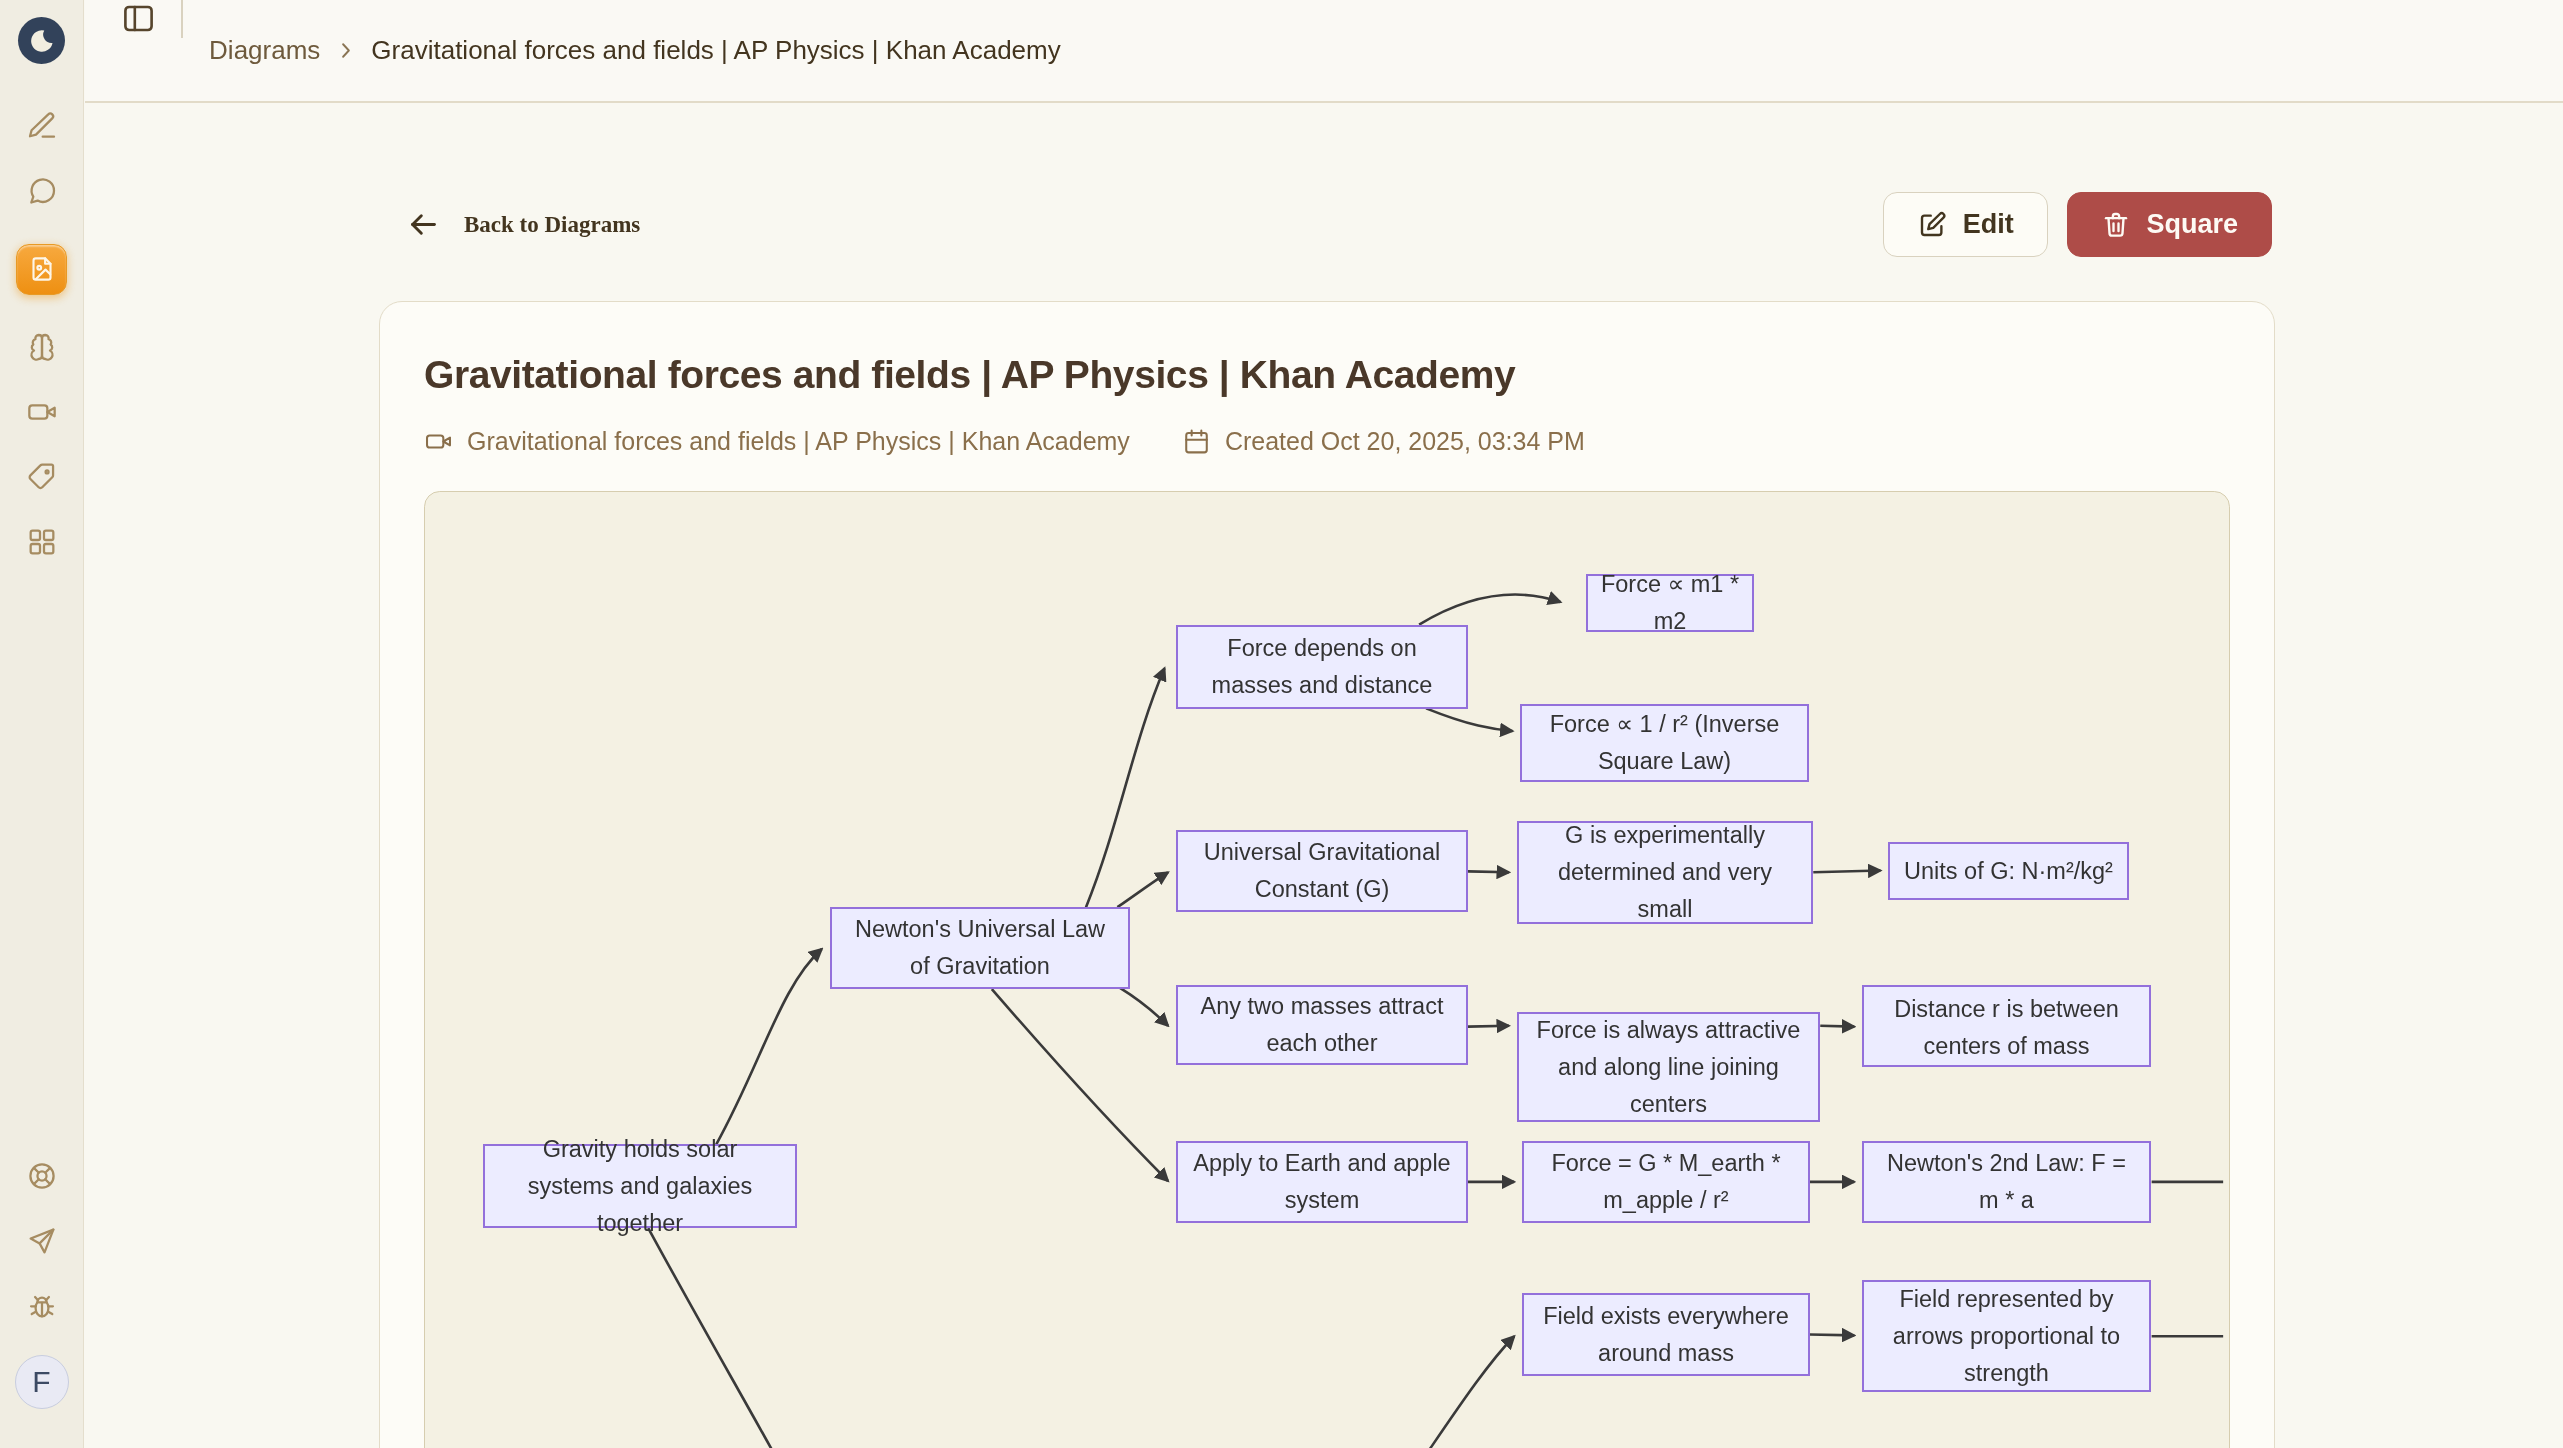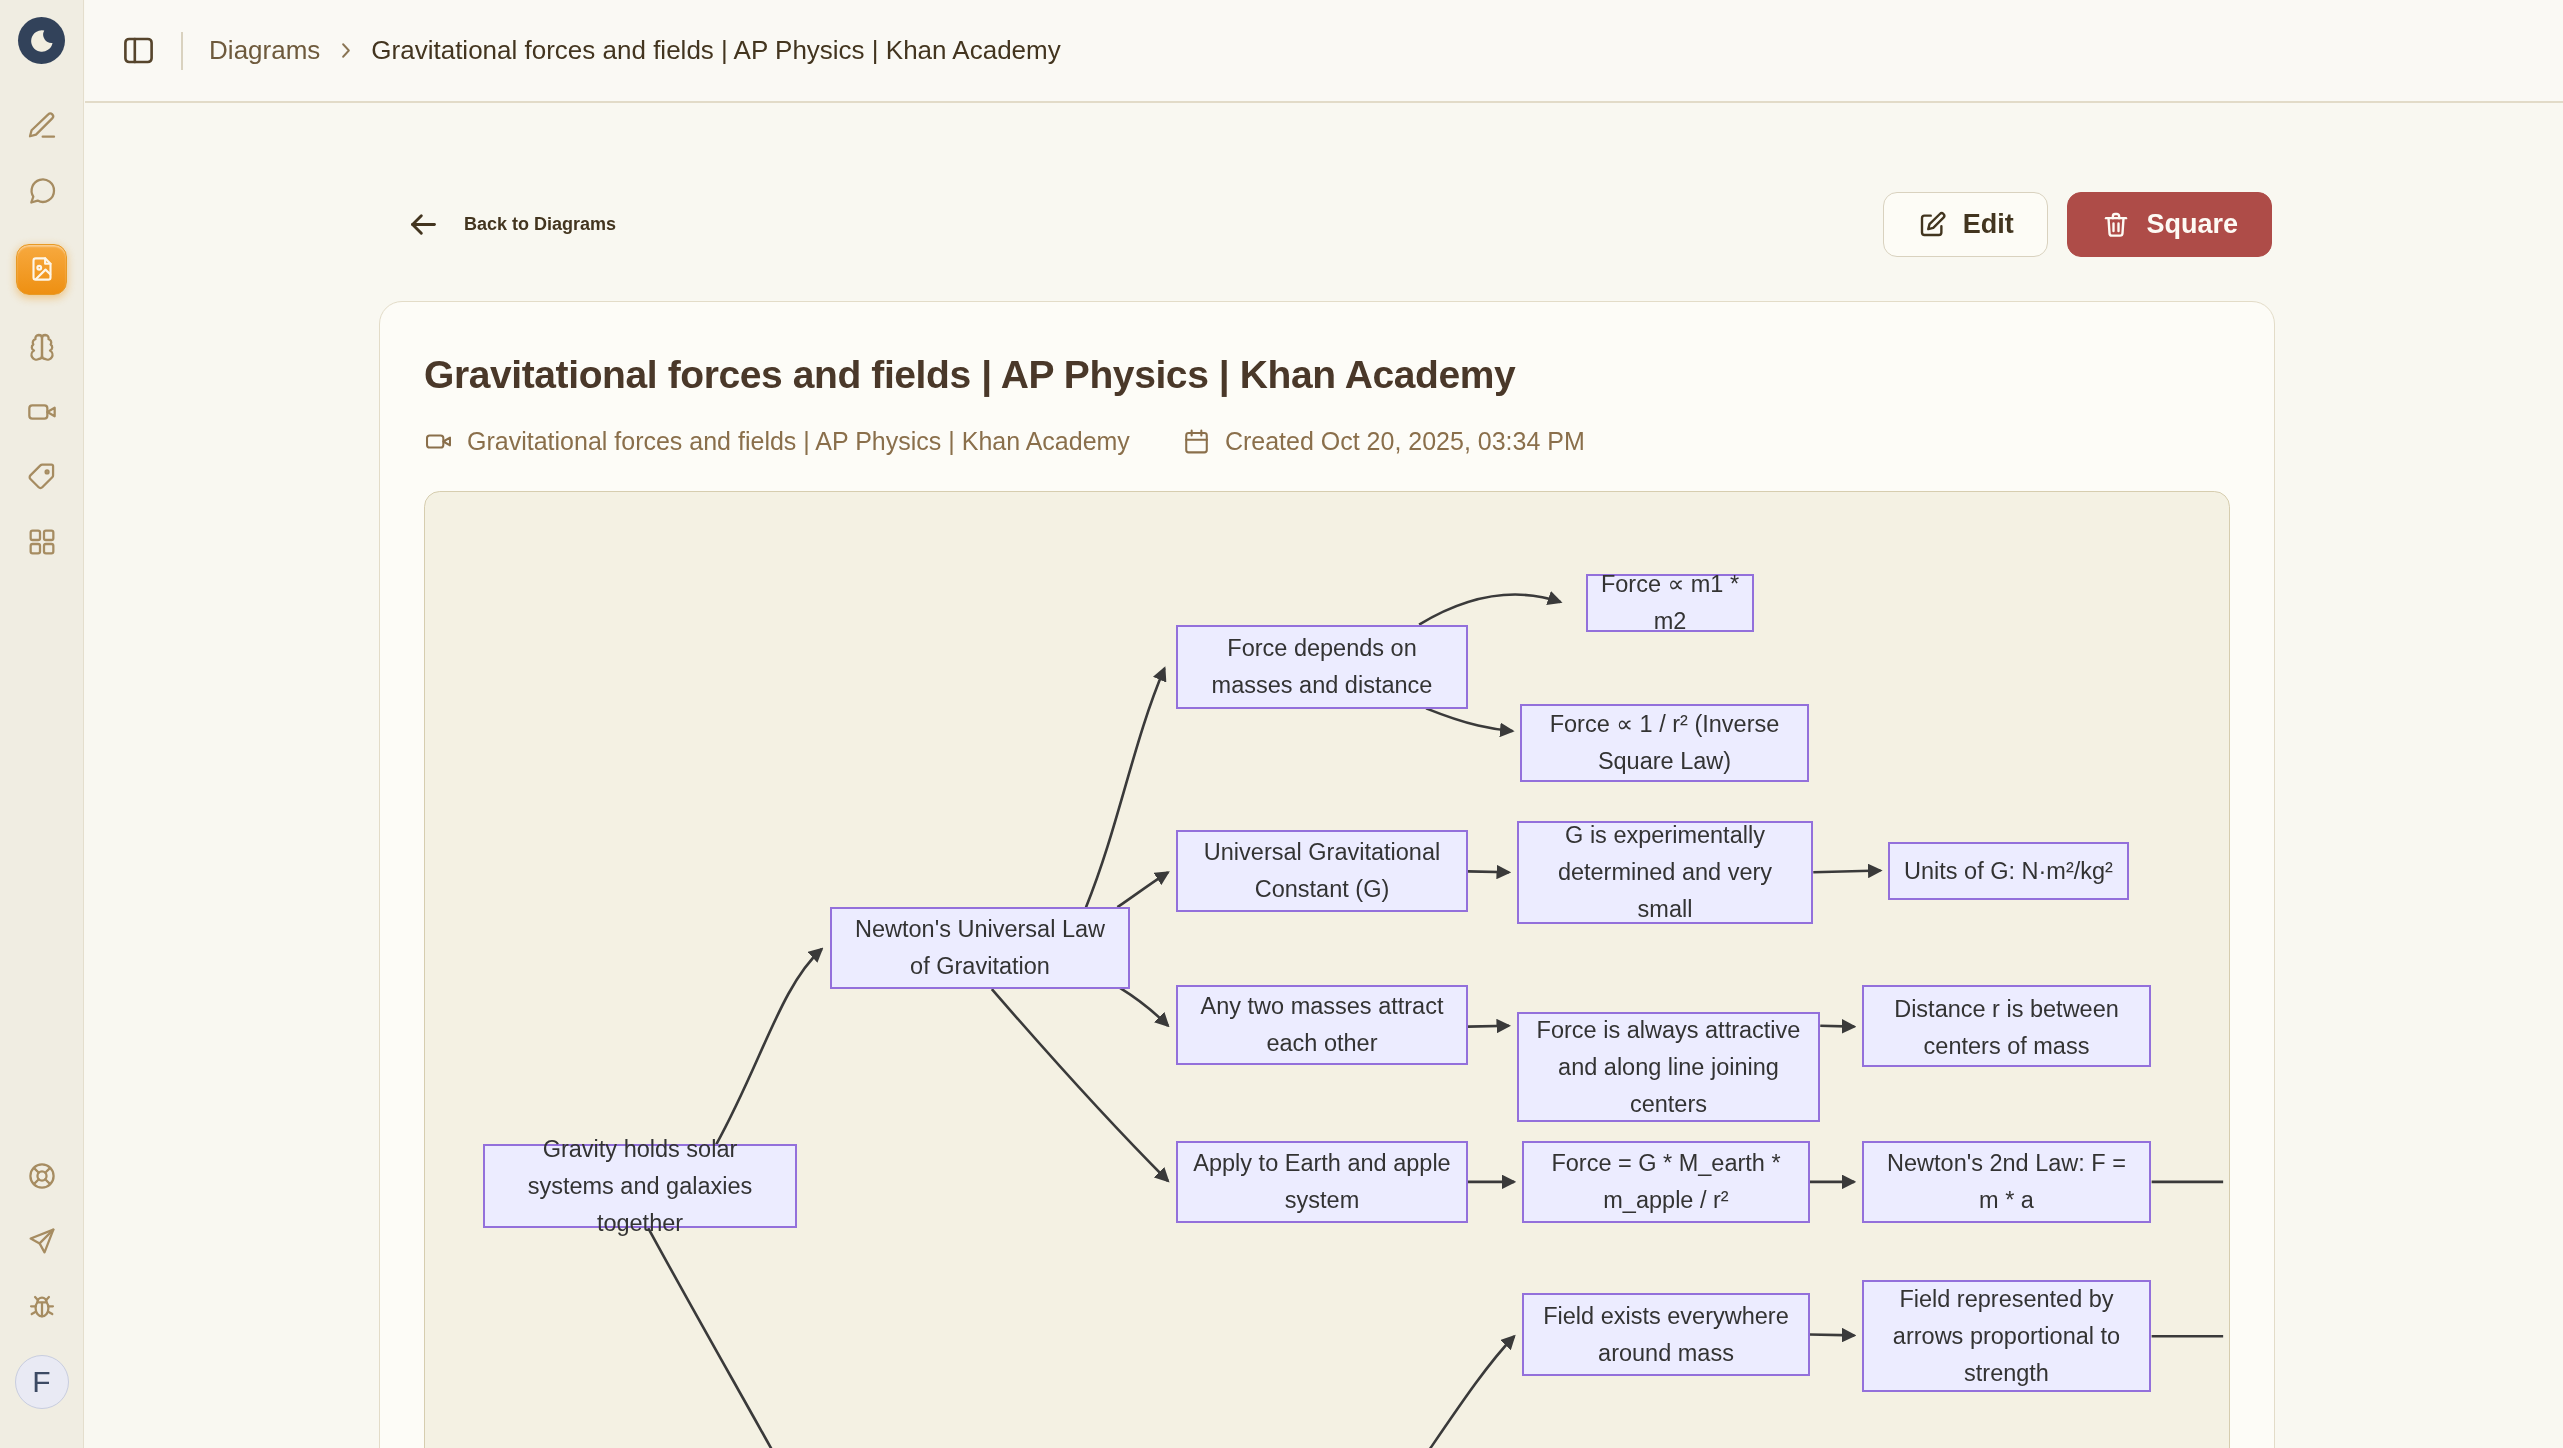--- a/index.html
+++ b/index.html
@@ -45,39 +45,39 @@
     width:54px; height:54px; border-radius:50%;
     background:#E9EAF4; border:1.7px solid #C8CDDF;
     color:#3C4A63; font-size:30px; font-weight:500;
     display:flex; align-items:center; justify-content:center; cursor:pointer;
   }
 
   
   .topbar {
     position:absolute; left:85px; right:0; top:0; height:103px;
     background:#FAF9F4; border-bottom:2.6px solid #E2DBC8;
-    display:flex; align-items:center; padding:0 35px; z-index:4;
+    display:flex; padding:0 35px; z-index:4;
   }
   .icon-btn { background:none; border:none; cursor:pointer; color:#56452C; display:flex; }
   .icon-btn svg { width:37px; height:37px; }
   .vdiv { width:1.7px; height:38px; background:#D9D2BF; margin:0 26px 0 24.4px; }
   .breadcrumb { display:flex; align-items:center; gap:14px; font-size:26px; }
   .crumb-root { color:#6E5A3C; text-decoration:none; cursor:pointer; }
   .crumb-sep { color:#8A7554; width:23px; height:23px; }
   .crumb-cur { color:#43351F; }
 
   
   .main { position:absolute; left:85px; right:0; top:105px; bottom:0; background:#F9F8F1; }
   .actions-row {
     display:flex; align-items:center;
     margin:87px 291px 0 321px;
   }
   .back-link { display:flex; align-items:center; gap:23px; cursor:pointer; color:#43351F; }
   .back-link svg { width:35px; height:35px; }
-  .back-link span { font-size:18px; font-weight:700; }
+  .back-link span { font-size:23px; font-weight:700;font-family:Liberation Serif, serif; }
   .row-spacer { flex:1; }
   .btn { display:flex; align-items:center; gap:15.7px; height:65px; padding:0 33px;
          border-radius:14px; font-size:27px; font-weight:700; cursor:pointer;
          font-family:inherit; }
   .btn svg { width:30px; height:30px; }
   .btn-edit { background:#FDFCF6; border:1.7px solid #D9D2BF; color:#42351F; margin-right:19px; }
   .btn-delete { background:var(--delete-red,#AE4C48); border:1.7px solid var(--delete-red,#AE4C48); color:#FDFAF4; }
 
   
   .card {

